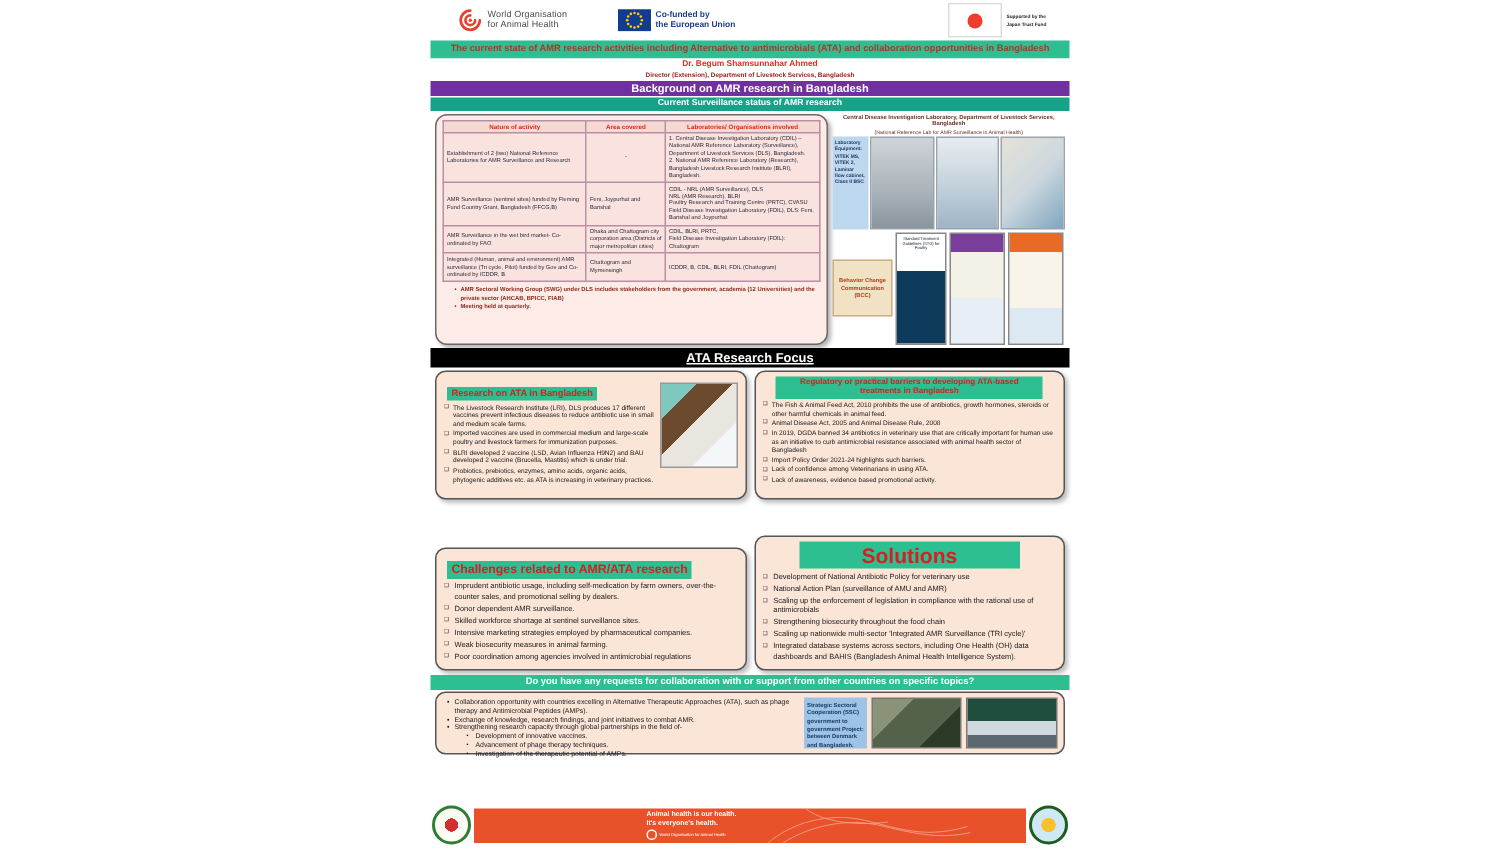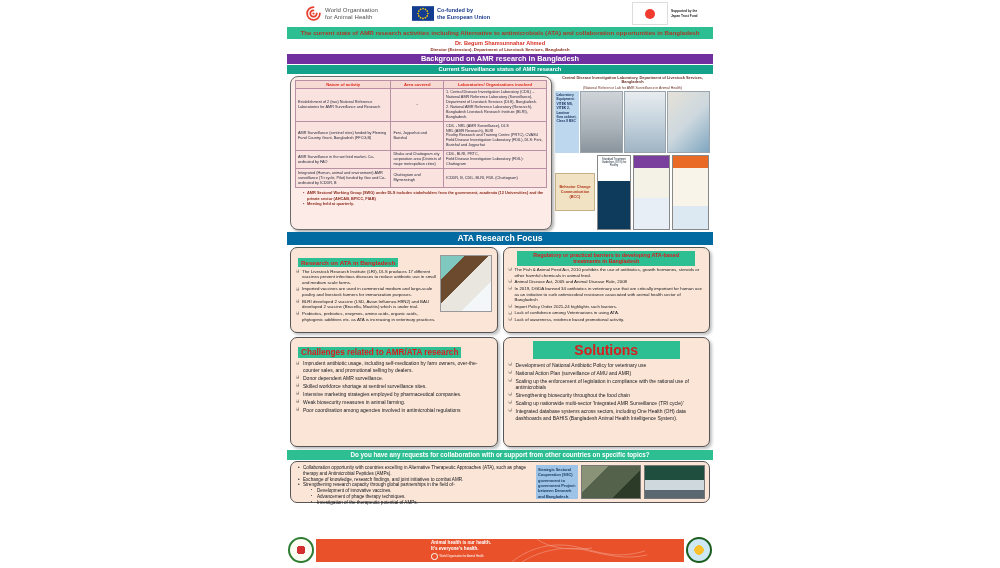--- a/index.html
+++ b/index.html
@@ -27,21 +27,21 @@
                text-align:center; padding:2px 6px 1.5px; line-height:1.3; }
   .author-block { text-align:center; padding:1px 0 2px; background:#fff; }
   .author { color:#d93025; font-weight:bold; font-size:5.6px; }
   .affil  { color:#8a2a1c; font-weight:bold; font-size:4.3px; margin-top:1px; }
 
   
   .bar { color:#fff; font-weight:bold; display:flex; align-items:center; justify-content:center;
          text-align:center; flex:0 0 auto; }
   .bar.purple { background:#7030a0; height:10px; font-size:7.4px; }
   .bar.teal   { background:#14a38a; height:9px;  font-size:5.8px; margin-top:1px; }
-  .bar.pink   { background:#0369a1; height:13px; font-size:8.6px; margin-top:1px; }
+  .bar.pink   { background:#000000; height:13px; font-size:8.6px; margin-top:1px;text-decoration:underline; }
   .bar.pink.mid { font-size:8px; height:12px; }
   .bar.greenq { background:#2dbe92; height:10px; font-size:6.3px; margin-top:1px; }
 
   
   .surv-area { height:157px; display:flex; gap:3px; padding:2px 3px 1px; box-sizing:border-box; }
   .surv-box { width:262px; background:#fcebe7; border:1px solid #6b6b6b; border-radius:8px;
               box-shadow:2px 2px 3px rgba(0,0,0,0.3); padding:3px 4px; box-sizing:border-box; }
   table.surv { width:100%; border-collapse:collapse; font-size:3.8px; color:#25283d; table-layout:fixed; }
   .surv th { color:#e02618; font-weight:bold; font-size:4.2px; border:0.5px solid #b98fa5;
              background:#f7d9d4; padding:1px 2px; }
@@ -68,21 +68,21 @@
                text-align:center; padding:2px; box-sizing:border-box; line-height:1.35; }
   .doc { border:0.5px solid #888; box-sizing:border-box; }
   .stg { width:34px; background:linear-gradient(180deg,#ffffff 0 34%,#0e3a5c 34% 100%);
          font-size:2.7px; color:#123; text-align:center; padding:2px 1px 0; line-height:1.2; }
   .poster1 { width:37px; background:linear-gradient(180deg,#7a3e9d 0 16%,#f4f1e6 16% 58%,#e8eef5 58% 100%); }
   .poster2 { width:37px; background:linear-gradient(180deg,#e96a24 0 16%,#f8f4ea 16% 68%,#dce9f2 68% 100%); }
 
   
   .two-col { display:flex; gap:5px; padding:2px 3px; box-sizing:border-box; }
   .two-col.ata  { height:90px; }
-  .two-col.chal { height:114px; }
+  .two-col.chal { height:114px;align-items:flex-end; }
   .box { flex:1; background:#fbe5d6; border:1px solid #555; border-radius:7px;
          box-shadow:2px 2px 3px rgba(0,0,0,0.25); padding:3px 5px; box-sizing:border-box; overflow:hidden; }
   .ghead { background:#2dbe92; color:#d81e1e; font-weight:bold; padding:1px 3px; line-height:1.2; }
   .ghead.left  { display:inline-block; font-size:6.2px; margin:0 0 1.5px 2px; }
   .ghead.ctr2  { display:block; width:88%; margin:0 auto 1.5px; text-align:center; font-size:5.4px; }
   .ghead.big   { display:inline-block; font-size:8.2px; margin:0 0 2px 2px; }
   .ghead.sol   { display:block; width:72%; margin:0 auto 2.5px; text-align:center; font-size:14px; }
   ul.blist { list-style:none; margin:0; padding:0; font-size:4.4px; color:#17181c; line-height:1.28; }
   .blist li { position:relative; padding-left:6px; margin-bottom:1px; }
   .blist li::before { content:"❑"; position:absolute; left:0; top:0.2px; font-size:3.6px; }

